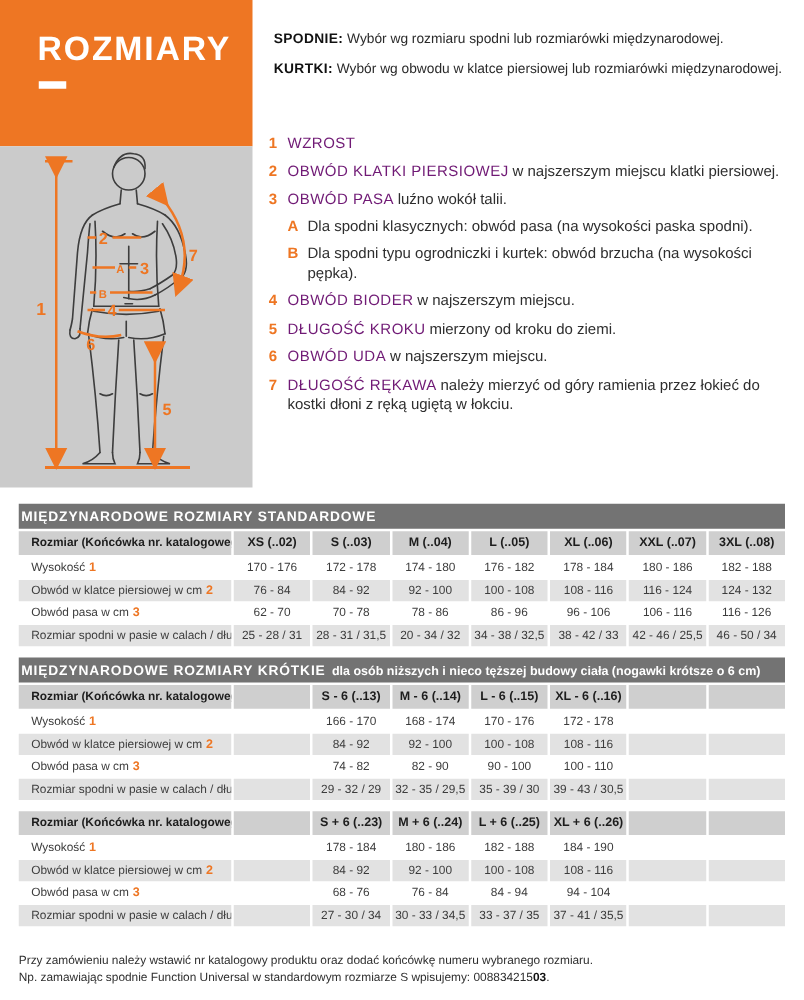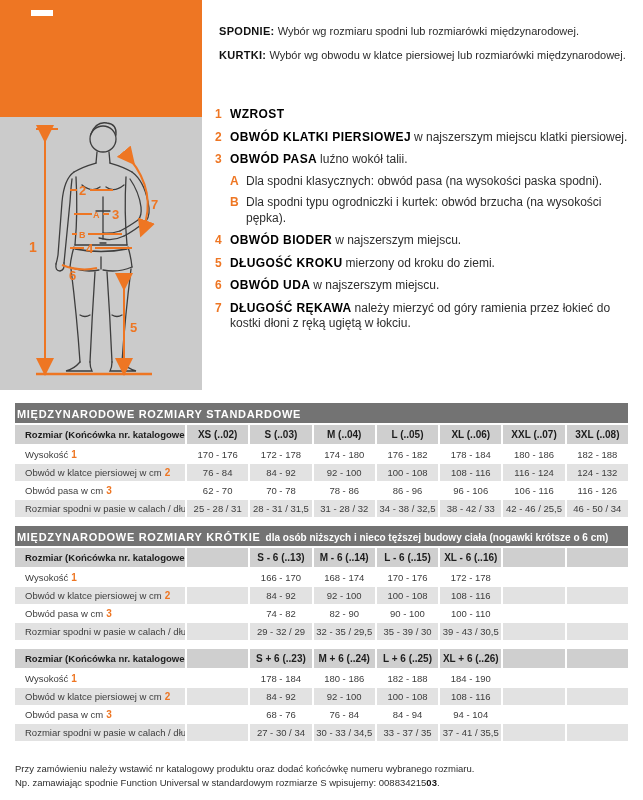--- a/index.html
+++ b/index.html
@@ -14,21 +14,21 @@
   .intro p{margin:0 0 10px}
   .intro b{color:#111;letter-spacing:.3px}
 
   
   .figure-box{position:absolute;left:0;top:117px;width:202px;height:273px;background:#CBCBCB}
 
   
   .mlist{position:absolute;left:215px;top:107px;width:426px;font-size:12px;line-height:15.5px;color:#2e2e2e}
   .m-item{margin-bottom:7px;padding-left:15px}
   .m-num{display:inline-block;width:15px;margin-left:-15px;color:#EE7623;font-weight:bold}
-  .m-title{font-weight:bold;color:#000000;letter-spacing:.4px;margin-right:3px}
+  .m-title{font-weight:normal;color:#701a75;letter-spacing:.4px;margin-right:3px}
   .m-sub{margin-top:6px;padding-left:16px}
   .sub-letter{display:inline-block;width:16px;margin-left:-16px;color:#EE7623;font-weight:bold}
   .m-note{margin-top:10px}
 
   
   .tables{position:absolute;left:15px;top:403px;width:613px}
   .size-table{margin-bottom:9px}
   .tbar{background:#737373;color:#fff;height:20px;line-height:20px;padding:0 2px;margin-bottom:2px;white-space:nowrap;overflow:hidden}
   .t-title{font-weight:bold;font-size:11px;letter-spacing:.7px}
   .t-sub{font-weight:bold;font-size:10px;margin-left:5px}
@@ -43,20 +43,21 @@
   .row-num{color:#EE7623;font-weight:bold;font-size:10px;margin-left:3px}
 
   
   .footer{position:absolute;left:15px;top:762px;font-size:9.5px;line-height:14px;color:#2e2e2e}
   .footer b{color:#111}
 </style>
 </head>
 <body>
 
 <div class="brand">
+  <h1>ROZMIARY</h1>
   <div class="dash"></div>
 </div>
 
 <div class="intro">
   <p><b>SPODNIE:</b> <span>Wybór wg rozmiaru spodni lub rozmiarówki międzynarodowej.</span></p>
   <p><b>KURTKI:</b> <span>Wybór wg obwodu w klatce piersiowej lub rozmiarówki międzynarodowej.</span></p>
 </div>
 
 <div class="figure-box">
   <svg width="202" height="273" viewBox="0 0 202 273">
@@ -167,21 +168,21 @@
         <div class="cell val">78 - 86</div>
         <div class="cell val">86 - 96</div>
         <div class="cell val">96 - 106</div>
         <div class="cell val">106 - 116</div>
         <div class="cell val">116 - 126</div>
       </div>
       <div class="trow zebra">
         <div class="cell label"><span>Rozmiar spodni w pasie w calach / długość</span></div>
         <div class="cell val">25 - 28 / 31</div>
         <div class="cell val">28 - 31 / 31,5</div>
-        <div class="cell val">31 - 28 / 32</div>
+        <div class="cell val">20 - 34 / 32</div>
         <div class="cell val">34 - 38 / 32,5</div>
         <div class="cell val">38 - 42 / 33</div>
         <div class="cell val">42 - 46 / 25,5</div>
         <div class="cell val">46 - 50 / 34</div>
       </div>
     </div>
     <div class="size-table">
       <div class="tbar"><span class="t-title">MIĘDZYNARODOWE ROZMIARY KRÓTKIE</span><span class="t-sub">dla osób niższych i nieco tęższej budowy ciała (nogawki krótsze o 6 cm)</span></div>
       <div class="trow thead">
         <div class="cell label">Rozmiar (Końcówka nr. katalogowego)</div>

